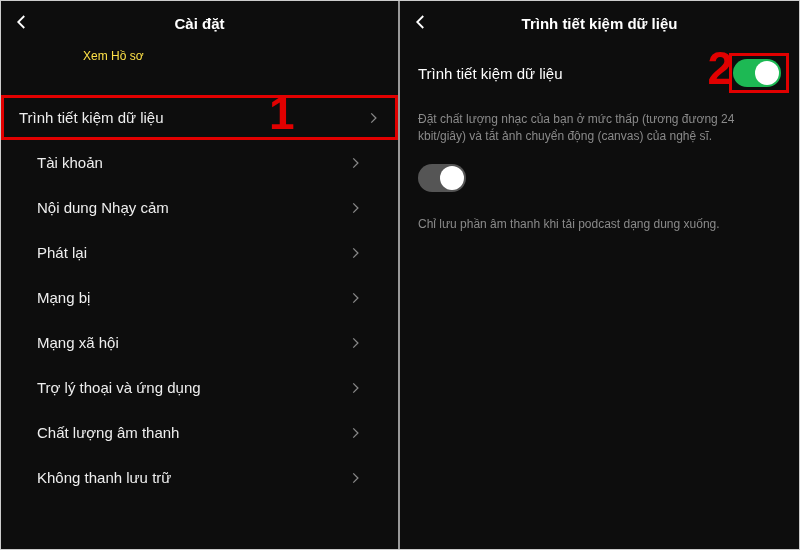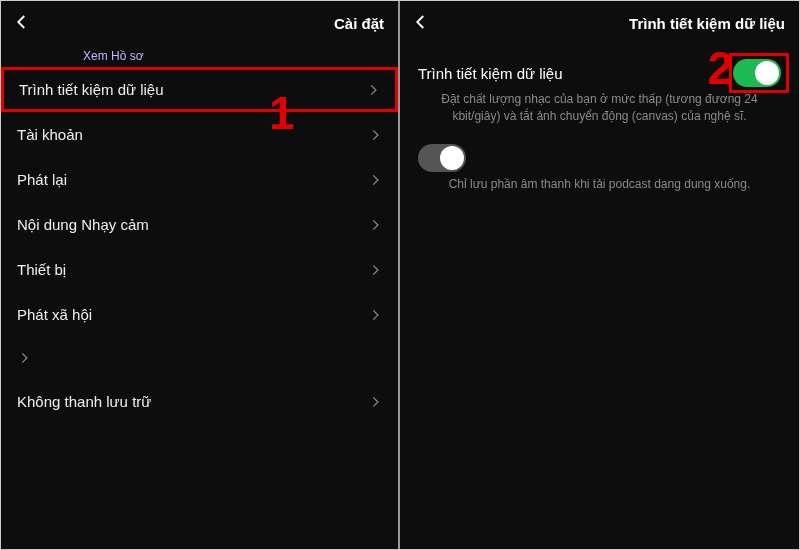--- a/index.html
+++ b/index.html
@@ -17,49 +17,49 @@
     height: 100%;
     background: #0d0d0d;
     color: #fff;
     position: relative;
     overflow: hidden;
   }
   .panel.left { border-right: 2px solid #999; }
   .header {
     display: flex;
     align-items: center;
-    justify-content: flex-end;
+    justify-content: center;
     height: 44px;
     position: relative;
     padding: 8px 14px;
   }
   .back {
     position: absolute;
     left: 12px;
     top: 50%;
     transform: translateY(-50%);
     width: 20px; height: 20px;
     color: #fff;
     cursor: pointer;
   }
   .title {
     font-size: 15px;
     font-weight: 600;
   }
   .faded {
-    color: #c4b5fd;
+    color: #fde047;
     font-size: 12px;
-    margin: 4px 0 4px 82px;
+    margin: 4px 0 32px 82px;
   }
   .list { }
   .item {
     display: flex;
     align-items: center;
     justify-content: space-between;
-    padding: 14px 16px;
+    padding: 14px 36px;
     font-size: 15px;
     color: #eee;
     cursor: pointer;
     position: relative;
   }
   .chev { color: #888; }
   .item.highlight {
     border: 3px solid #e10000;
     padding: 11px 15px;
   }
@@ -78,22 +78,21 @@
     justify-content: space-between;
   }
   .row-title {
     font-size: 15px;
     color: #fff;
   }
   .desc {
     font-size: 12px;
     color: #8a8a8a;
     line-height: 1.45;
-    margin-top: 4px;
-    text-align: center;
+    margin-top: 24px;
   }
   .toggle {
     width: 48px; height: 28px;
     border-radius: 14px;
     position: relative;
     cursor: pointer;
     flex-shrink: 0;
   }
   .toggle .knob {
     position: absolute;
@@ -139,52 +138,61 @@
       </div>
       <div class="item">
         <span>Tài khoản</span>
         <span class="chev">
           <svg viewBox="0 0 24 24" width="14" height="14" fill="none" stroke="currentColor" stroke-width="2.2">
             <polyline points="9 4 17 12 9 20"></polyline>
           </svg>
         </span>
       </div>
       <div class="item">
+        <span>Nội dung Nhạy cảm</span>
+        <span class="chev">
+          <svg viewBox="0 0 24 24" width="14" height="14" fill="none" stroke="currentColor" stroke-width="2.2">
+            <polyline points="9 4 17 12 9 20"></polyline>
+          </svg>
+        </span>
+      </div>
+      <div class="item">
         <span>Phát lại</span>
         <span class="chev">
           <svg viewBox="0 0 24 24" width="14" height="14" fill="none" stroke="currentColor" stroke-width="2.2">
             <polyline points="9 4 17 12 9 20"></polyline>
           </svg>
         </span>
       </div>
       <div class="item">
-        <span>Nội dung Nhạy cảm</span>
-        <span class="chev">
-          <svg viewBox="0 0 24 24" width="14" height="14" fill="none" stroke="currentColor" stroke-width="2.2">
-            <polyline points="9 4 17 12 9 20"></polyline>
-          </svg>
-        </span>
-      </div>
-      <div class="item">
-        <span>Thiết bị</span>
-        <span class="chev">
-          <svg viewBox="0 0 24 24" width="14" height="14" fill="none" stroke="currentColor" stroke-width="2.2">
-            <polyline points="9 4 17 12 9 20"></polyline>
-          </svg>
-        </span>
-      </div>
-      <div class="item">
-        <span>Phát xã hội</span>
-        <span class="chev">
-          <svg viewBox="0 0 24 24" width="14" height="14" fill="none" stroke="currentColor" stroke-width="2.2">
-            <polyline points="9 4 17 12 9 20"></polyline>
-          </svg>
-        </span>
-      </div>
-      <div class="item">
+        <span>Mạng bị</span>
+        <span class="chev">
+          <svg viewBox="0 0 24 24" width="14" height="14" fill="none" stroke="currentColor" stroke-width="2.2">
+            <polyline points="9 4 17 12 9 20"></polyline>
+          </svg>
+        </span>
+      </div>
+      <div class="item">
+        <span>Mạng xã hội</span>
+        <span class="chev">
+          <svg viewBox="0 0 24 24" width="14" height="14" fill="none" stroke="currentColor" stroke-width="2.2">
+            <polyline points="9 4 17 12 9 20"></polyline>
+          </svg>
+        </span>
+      </div>
+      <div class="item">
+        <span>Trợ lý thoại và ứng dụng</span>
+        <span class="chev">
+          <svg viewBox="0 0 24 24" width="14" height="14" fill="none" stroke="currentColor" stroke-width="2.2">
+            <polyline points="9 4 17 12 9 20"></polyline>
+          </svg>
+        </span>
+      </div>
+      <div class="item">
+        <span>Chất lượng âm thanh</span>
         <span class="chev">
           <svg viewBox="0 0 24 24" width="14" height="14" fill="none" stroke="currentColor" stroke-width="2.2">
             <polyline points="9 4 17 12 9 20"></polyline>
           </svg>
         </span>
       </div>
       <div class="item">
         <span>Không thanh lưu trữ</span>
         <span class="chev">
           <svg viewBox="0 0 24 24" width="14" height="14" fill="none" stroke="currentColor" stroke-width="2.2">

